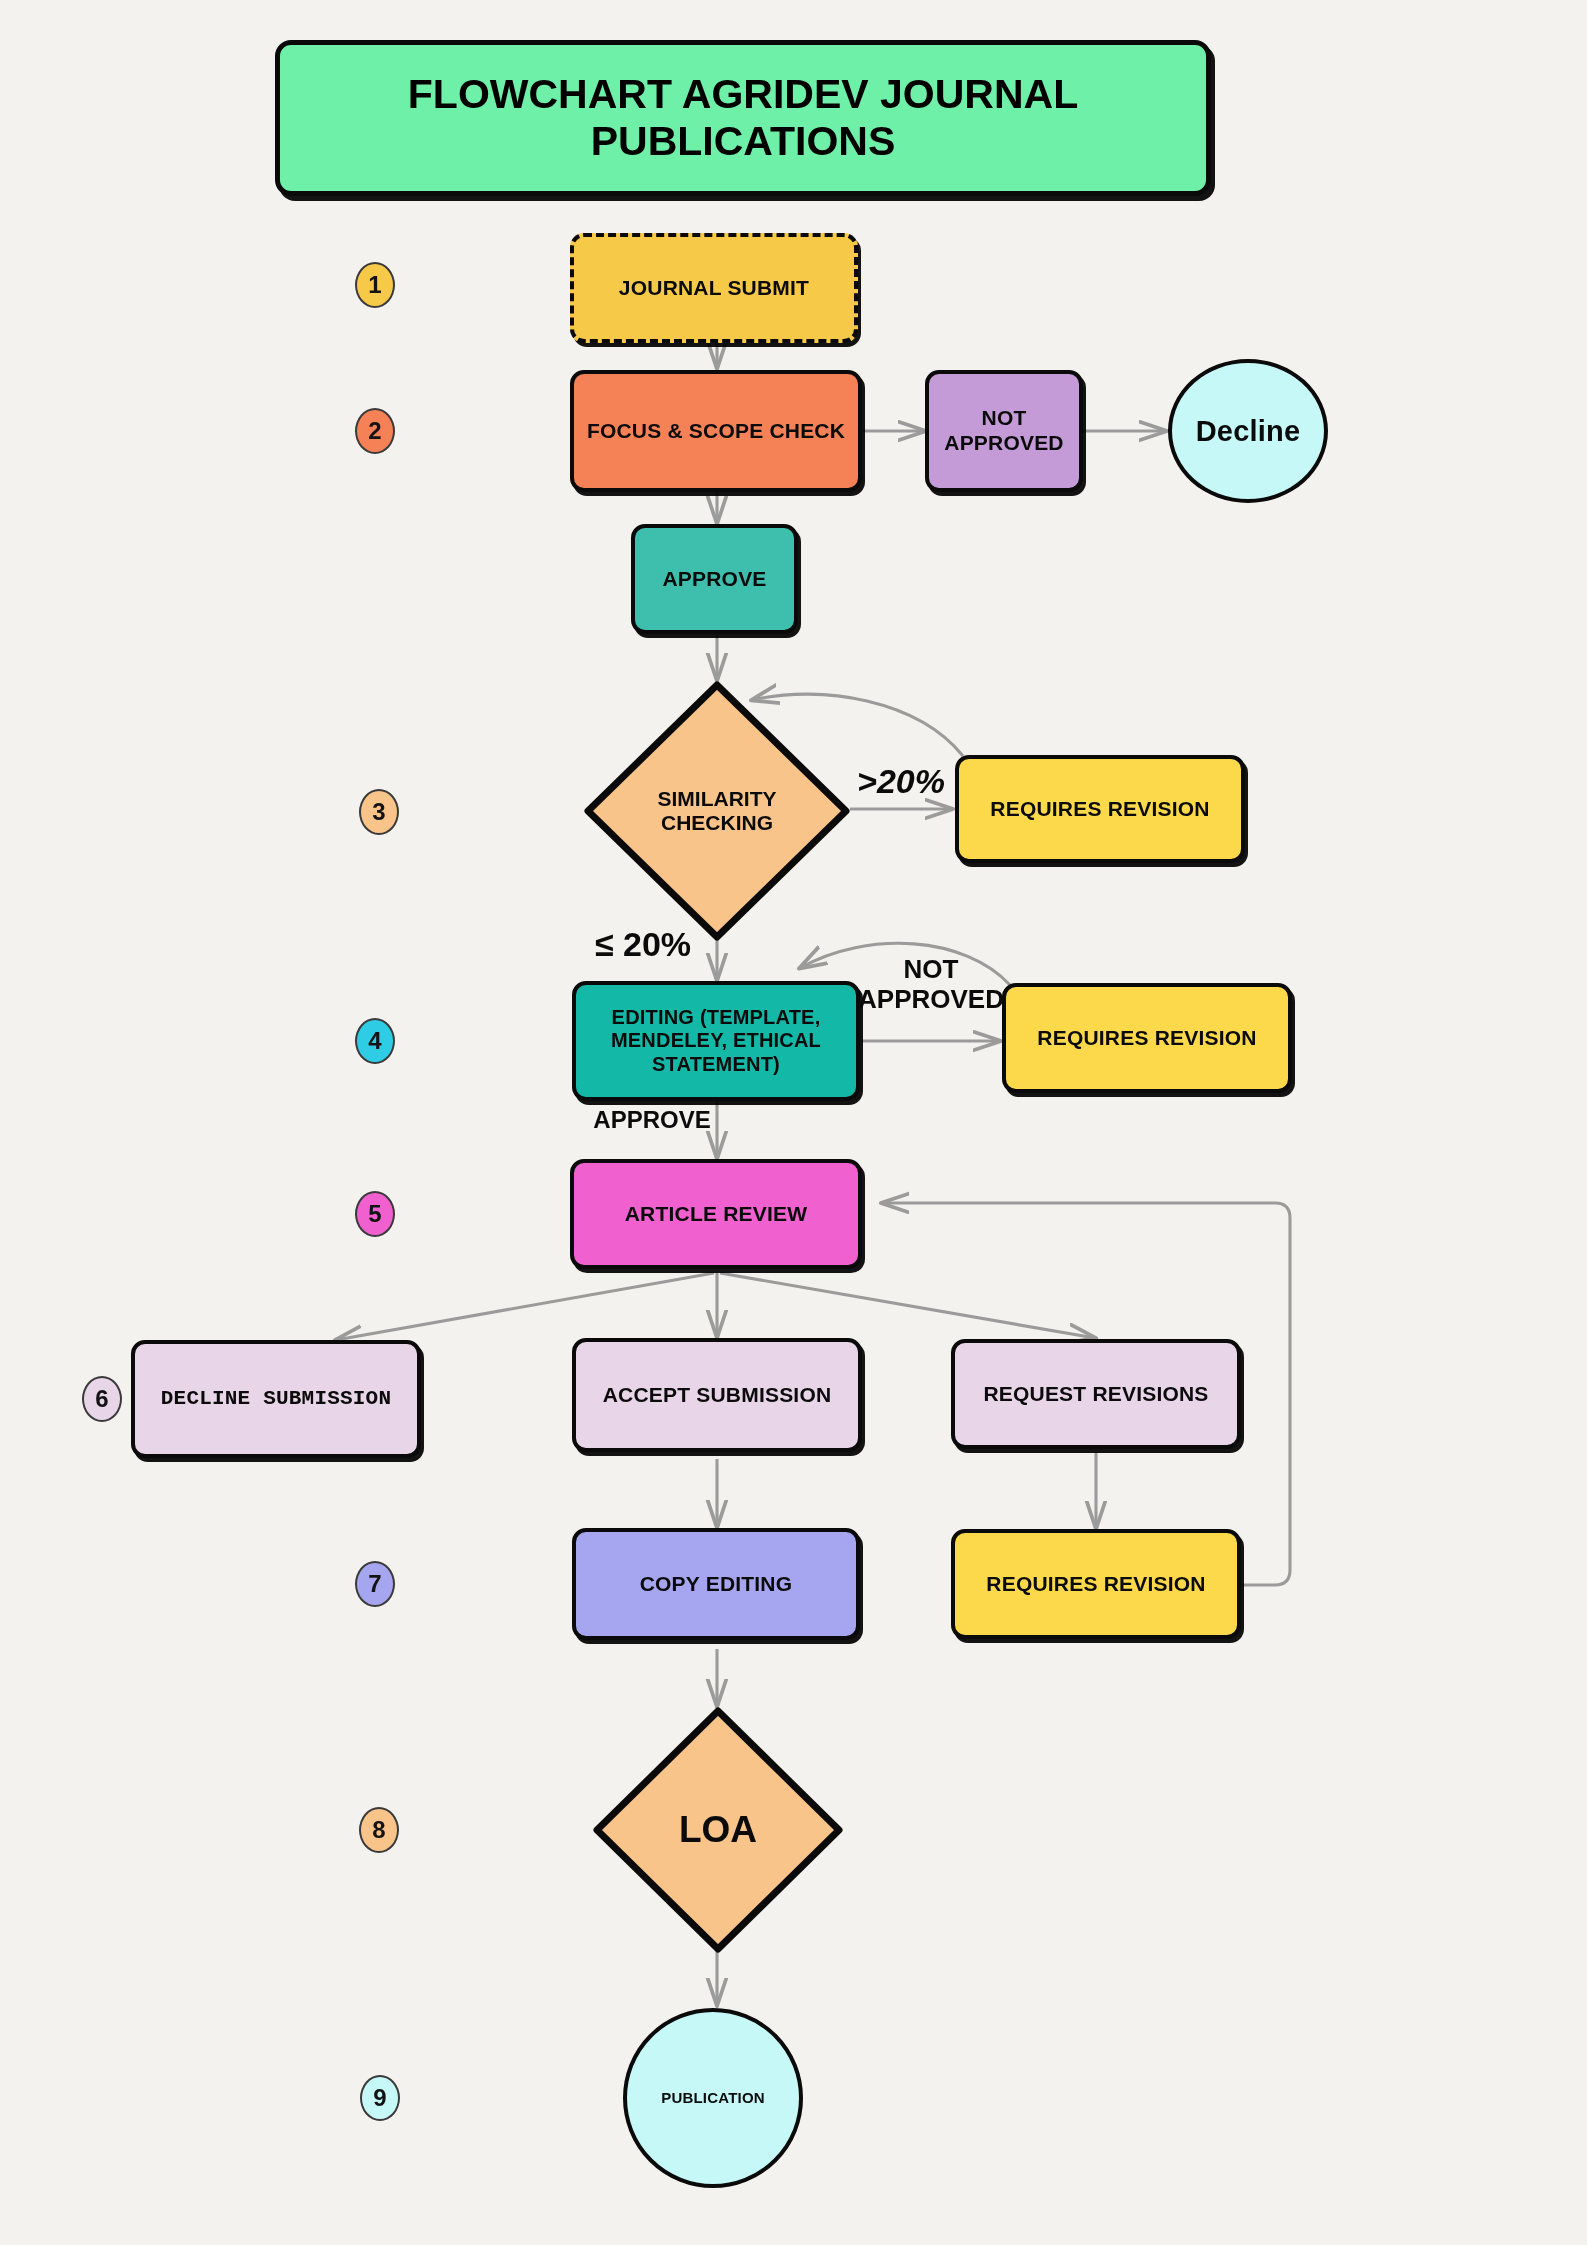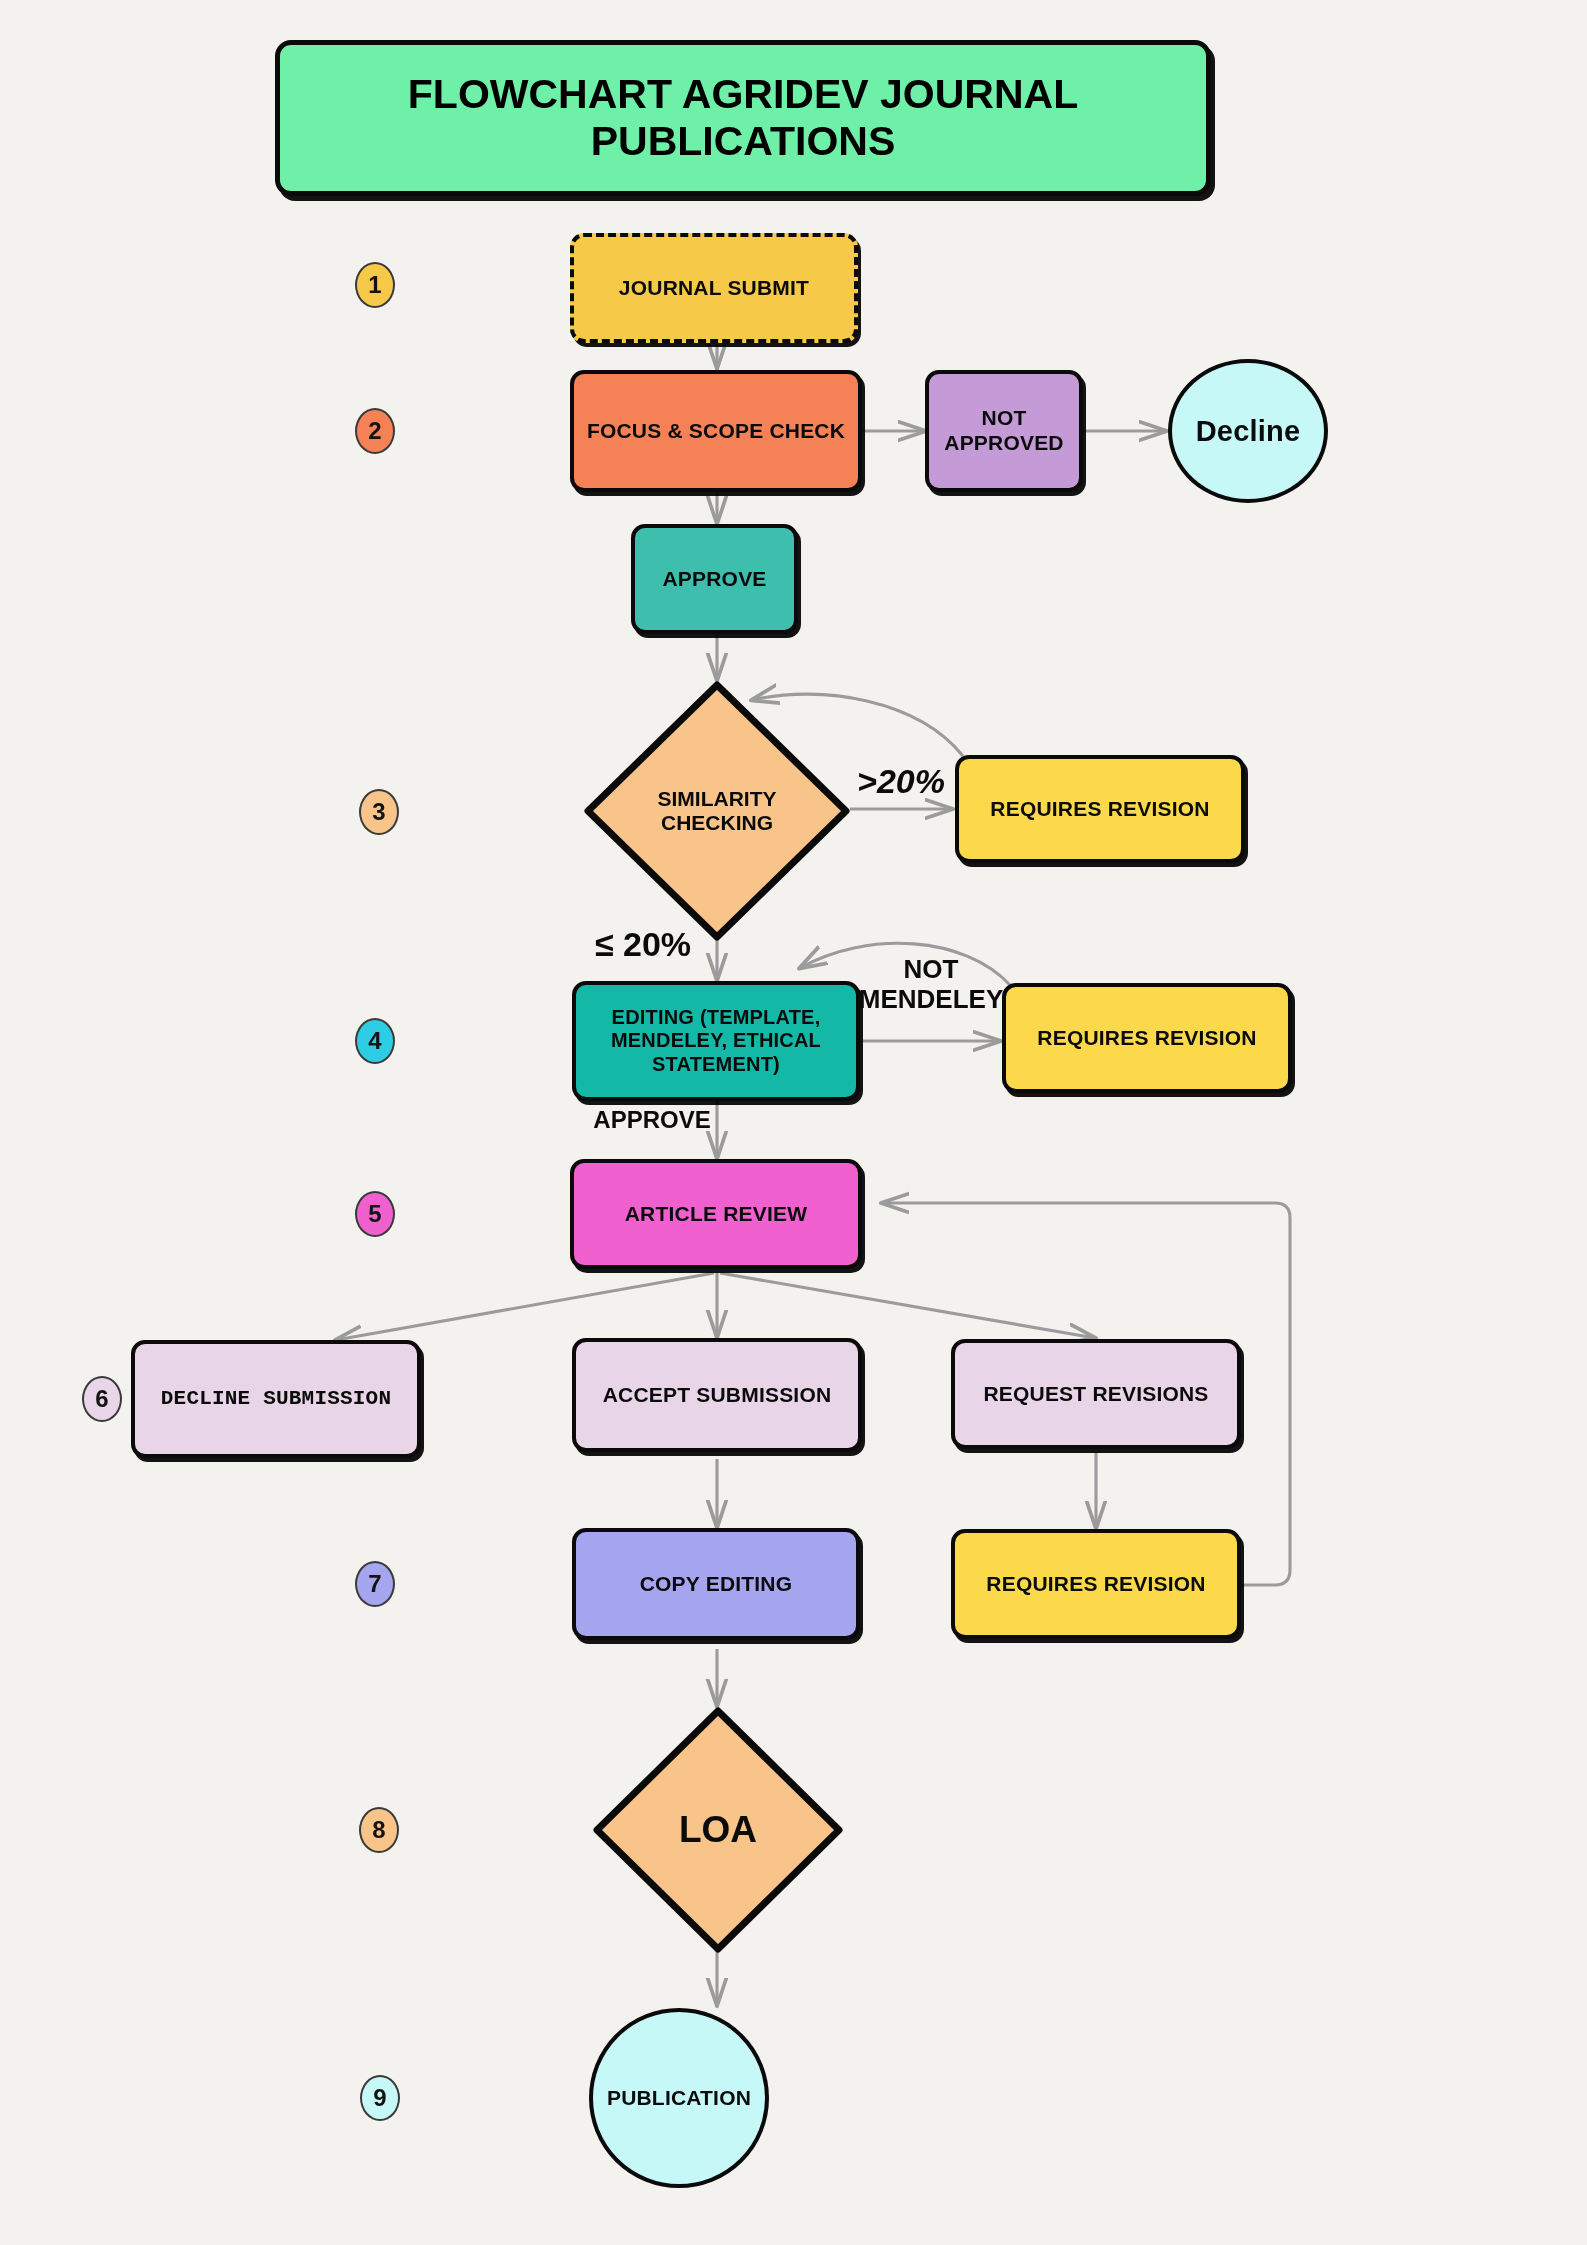--- a/index.html
+++ b/index.html
@@ -223,21 +223,21 @@
     <span>COPY EDITING</span>
   </div>
 
   <div class="diamond-wrap" style="left:592px; top:1706px; width:252px; height:248px;">
     <svg width="252" height="248" viewBox="0 0 252 248">
       <polygon points="126,5 247,124 126,243 5,124" fill="#F9C48A" stroke="#0A0A0A" stroke-width="7" stroke-linejoin="round"></polygon>
     </svg>
     <div class="diamond-label" style="font-size:37px;">LOA</div>
   </div>
 
-  <div class="node ellipse" style="left:589px; top:2008px; width:180px; height:180px; background:#C6F8F8; font-size:21px; box-shadow:none;">
+  <div class="node ellipse" style="left:623px; top:2008px; width:180px; height:180px; background:#C6F8F8; font-size:15px; box-shadow:none;">
     <span>PUBLICATION</span>
   </div>
 
   <div class="badge" style="left:355px; top:262px; width:40px; height:46px; background:#F7C948;">
     <span>1</span>
   </div>
   <div class="badge" style="left:355px; top:408px; width:40px; height:46px; background:#F58156;">
     <span>2</span>
   </div>
   <div class="badge" style="left:359px; top:789px; width:40px; height:46px; background:#F9C48A;">
@@ -260,17 +260,17 @@
   </div>
   <div class="badge" style="left:360px; top:2075px; width:40px; height:46px; background:#C6F8F8;">
     <span>9</span>
   </div>
 
   <div class="edge-label" style="left:845px; top:762px; width:112px; font-size:34px;font-style:italic;">&gt;20%</div>
 
   <div class="edge-label" style="left:578px; top:925px; width:130px; font-size:34px;">≤ 20%</div>
 
   <div class="edge-label" style="left:856px; top:955px; width:150px; font-size:26px;">NOT
-MENDELEY</div>
+APPROVED</div>
 
   <div class="edge-label" style="left:578px; top:1106px; width:148px; font-size:24px;">APPROVE</div>
 
 </div>
 
 </body></html>

